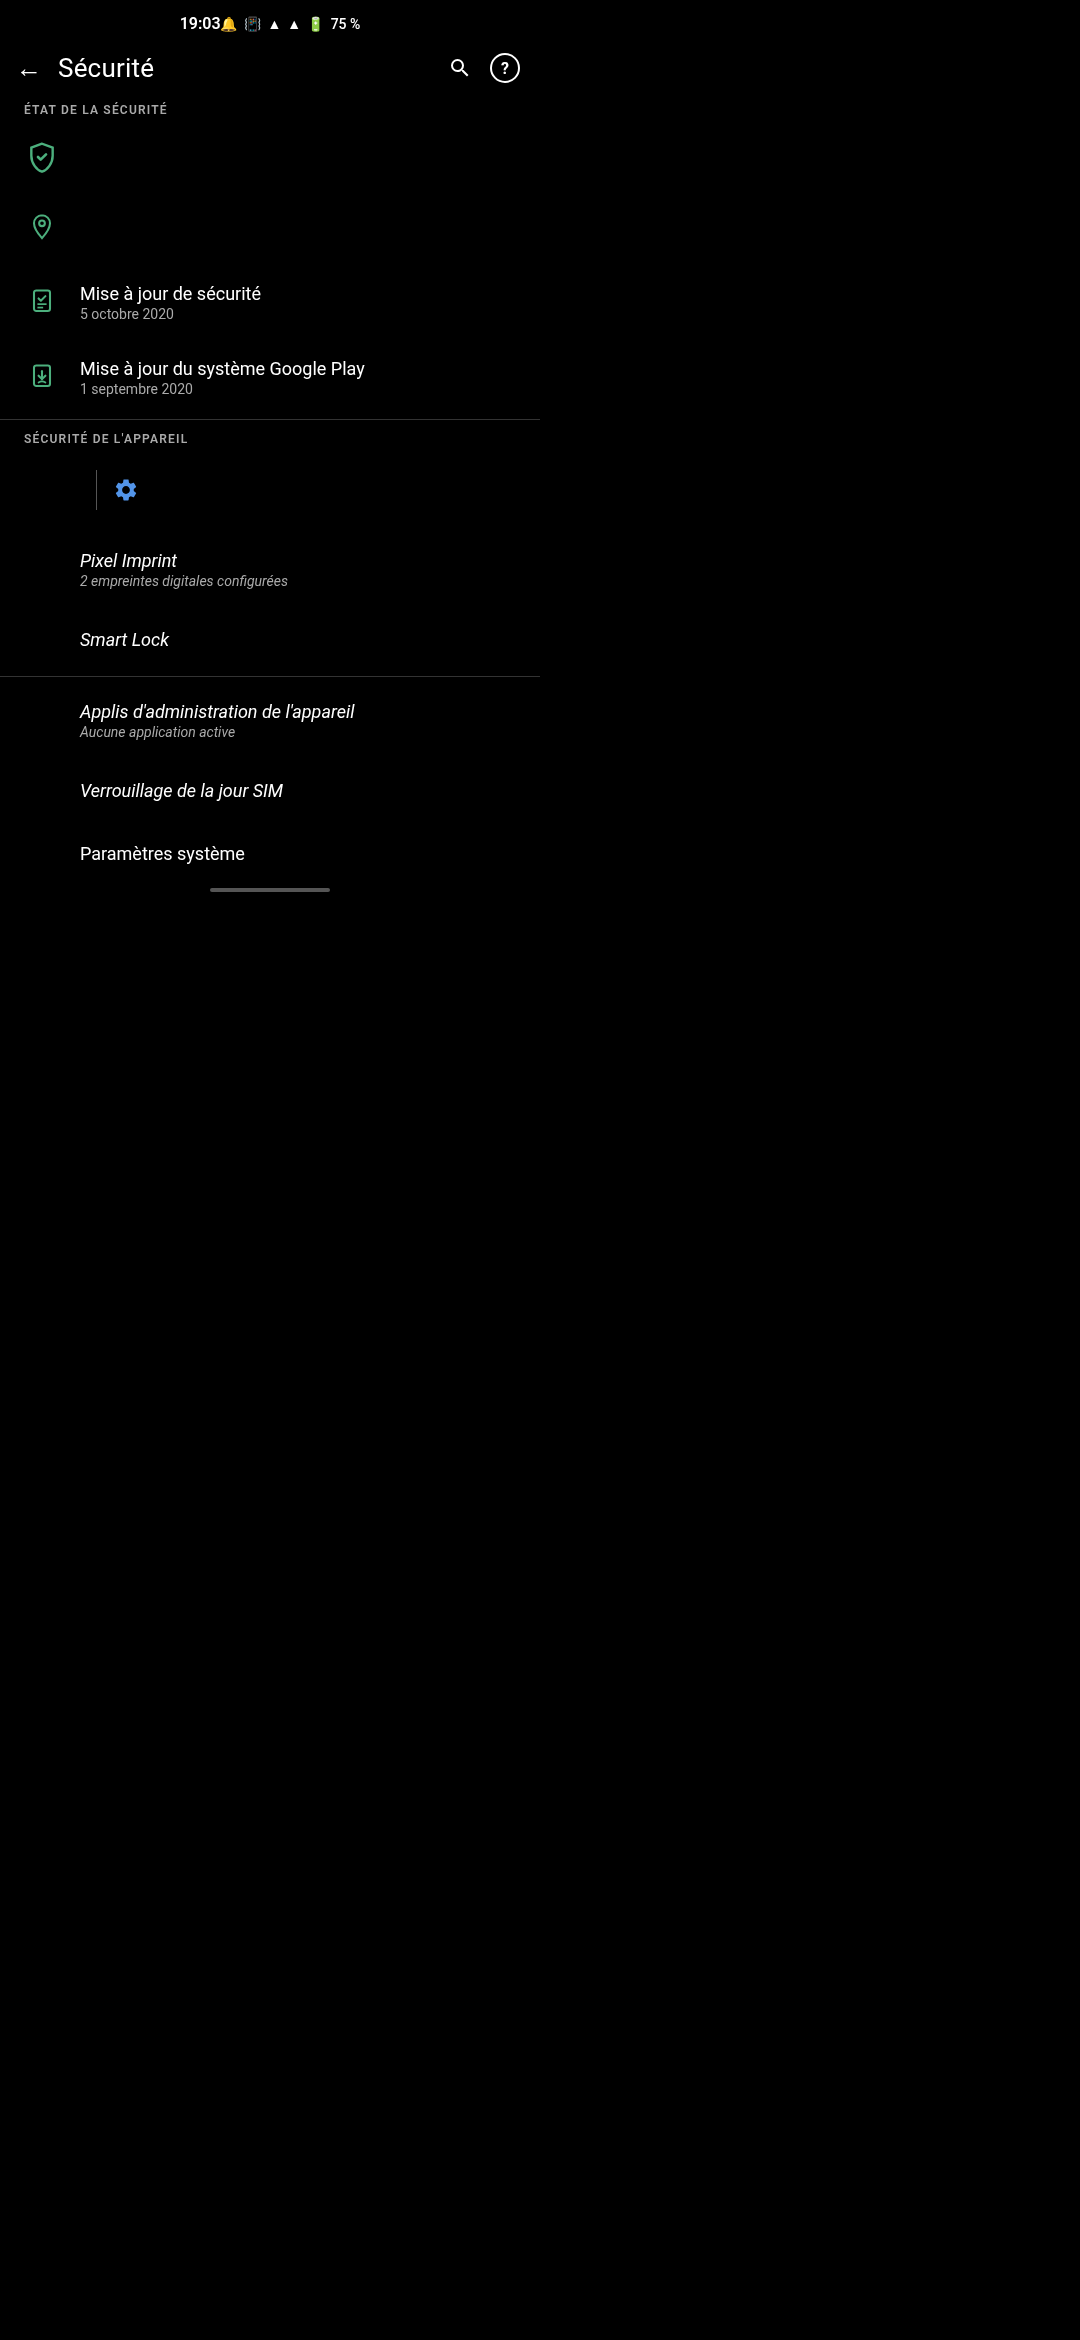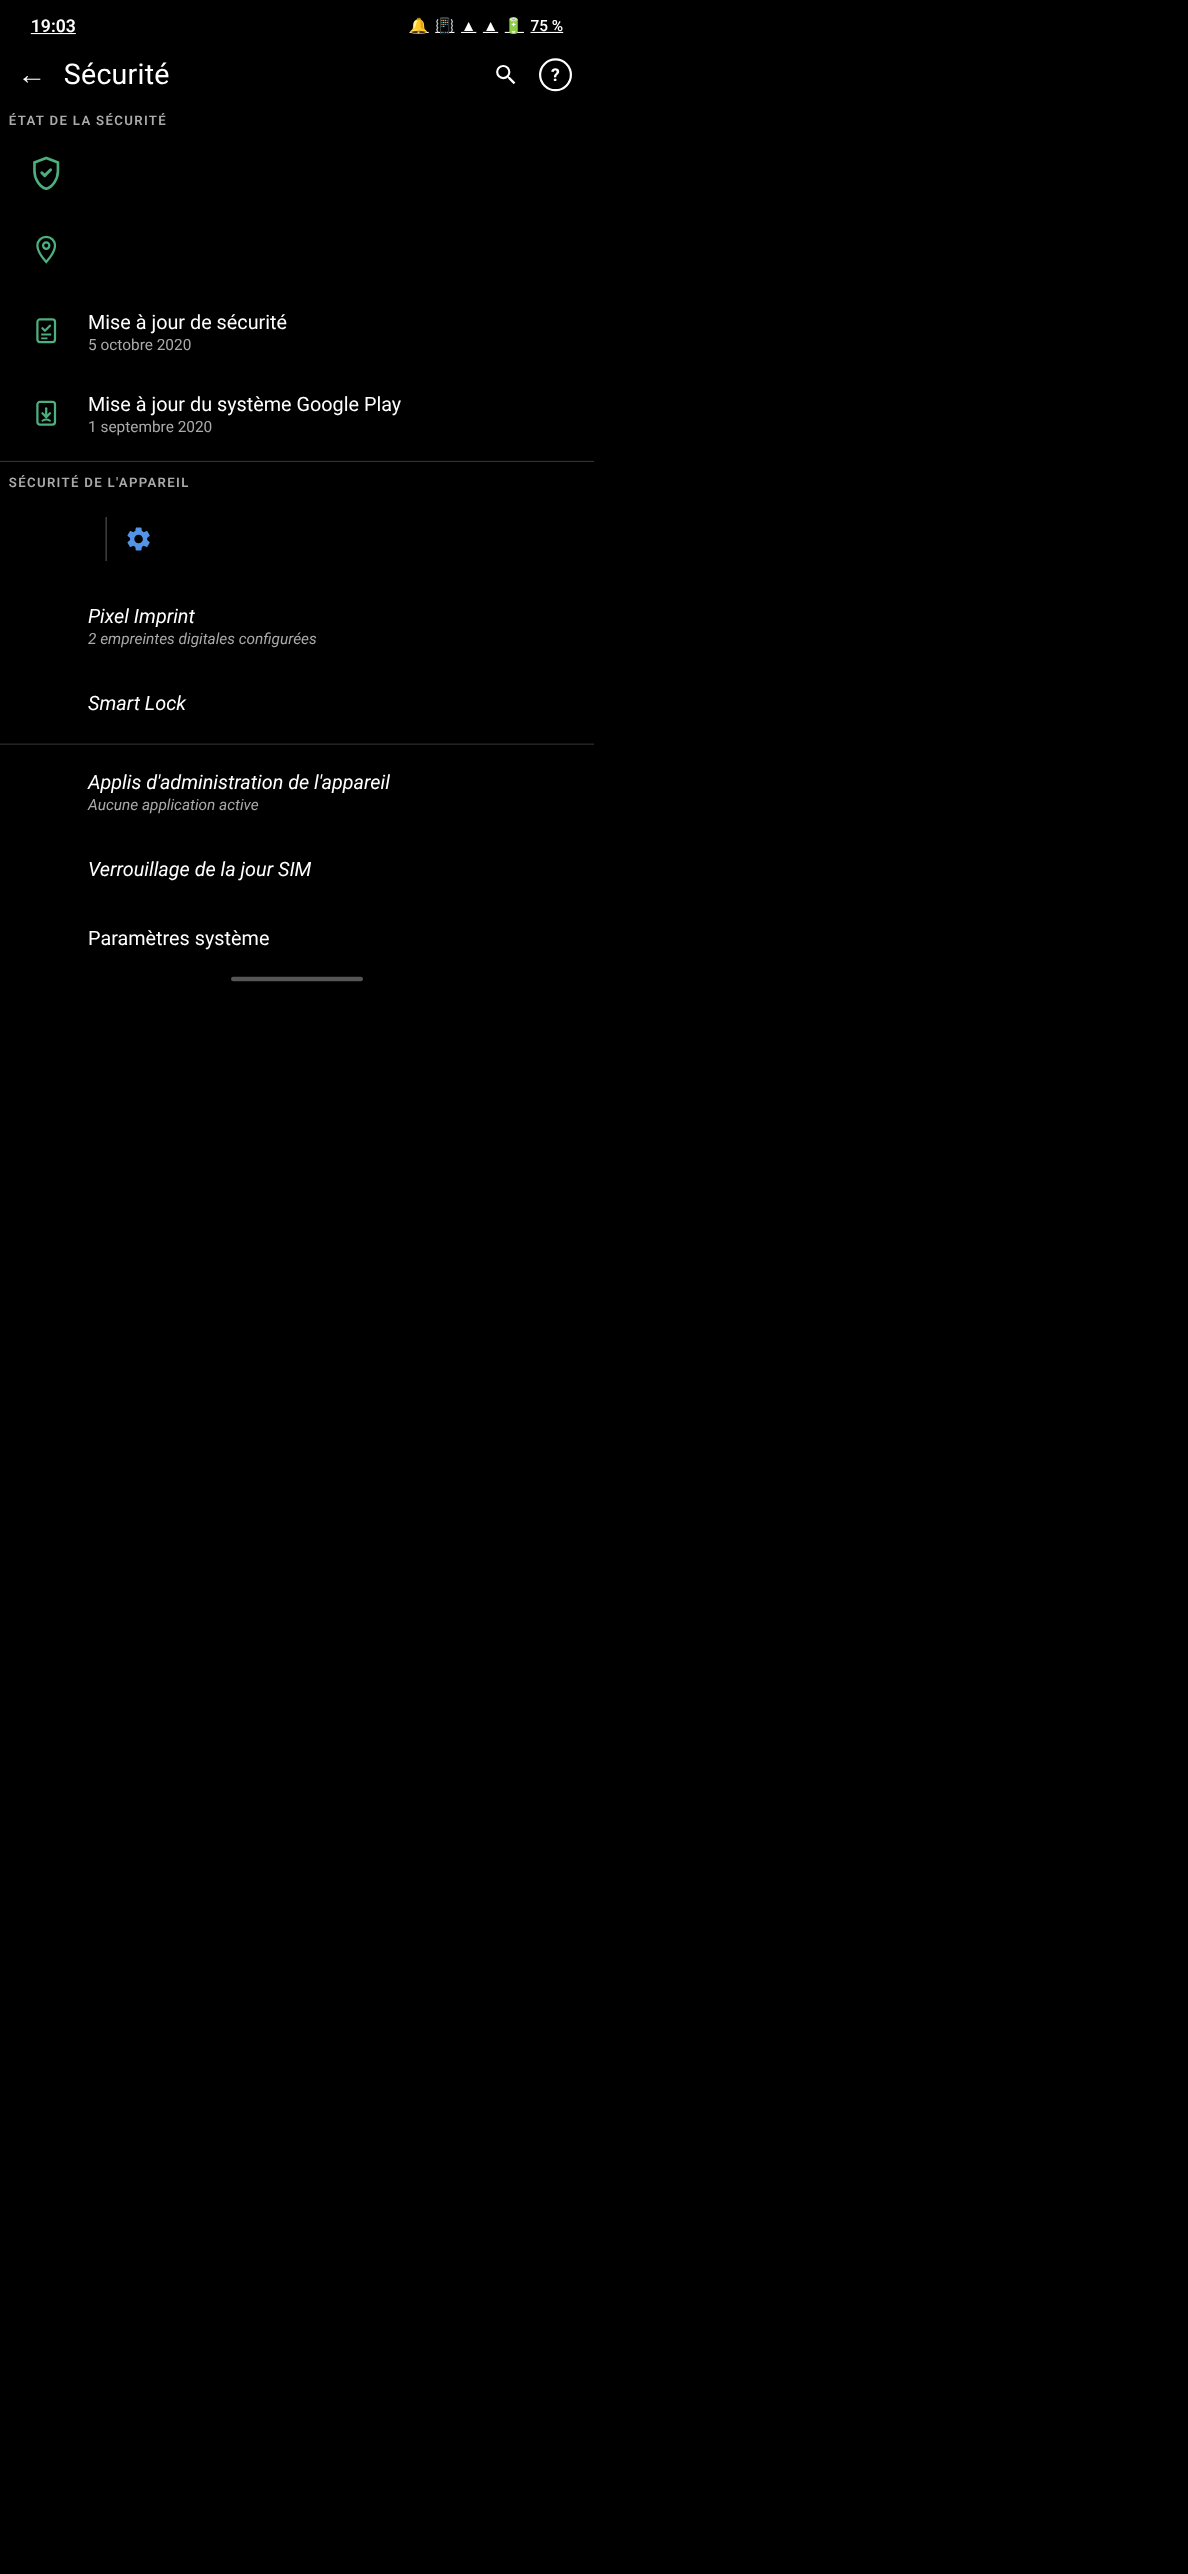--- a/index.html
+++ b/index.html
@@ -10,26 +10,25 @@
       color: #fff;
       font-family: 'Roboto', Arial, sans-serif;
       width: 540px;
       min-height: 1170px;
       overflow-x: hidden;
     }
 
     
     .status-bar {
       display: flex;
-      justify-content: space-between;
+      justify-content: center;
       align-items: center;
       padding: 14px 28px 8px 28px;
       font-size: 15px;
       font-weight: 500;
-      text-decoration: underline;
     }
     .status-bar-left { font-weight: 600; font-size: 16px; }
     .status-bar-right {
       display: flex;
       align-items: center;
       gap: 6px;
       font-size: 14px;
     }
     .status-icon { font-size: 14px; }
 
@@ -70,21 +69,21 @@
       display: flex;
       align-items: center;
       justify-content: center;
       font-size: 16px;
       font-weight: 700;
       cursor: pointer;
     }
 
     
     .section-label {
-      padding: 8px 24px 4px 8px;
+      padding: 8px 24px 4px 24px;
       font-size: 12px;
       font-weight: 600;
       color: #aaa;
       letter-spacing: 1.2px;
       text-transform: uppercase;
     }
 
     
     .settings-item {
       display: flex;

